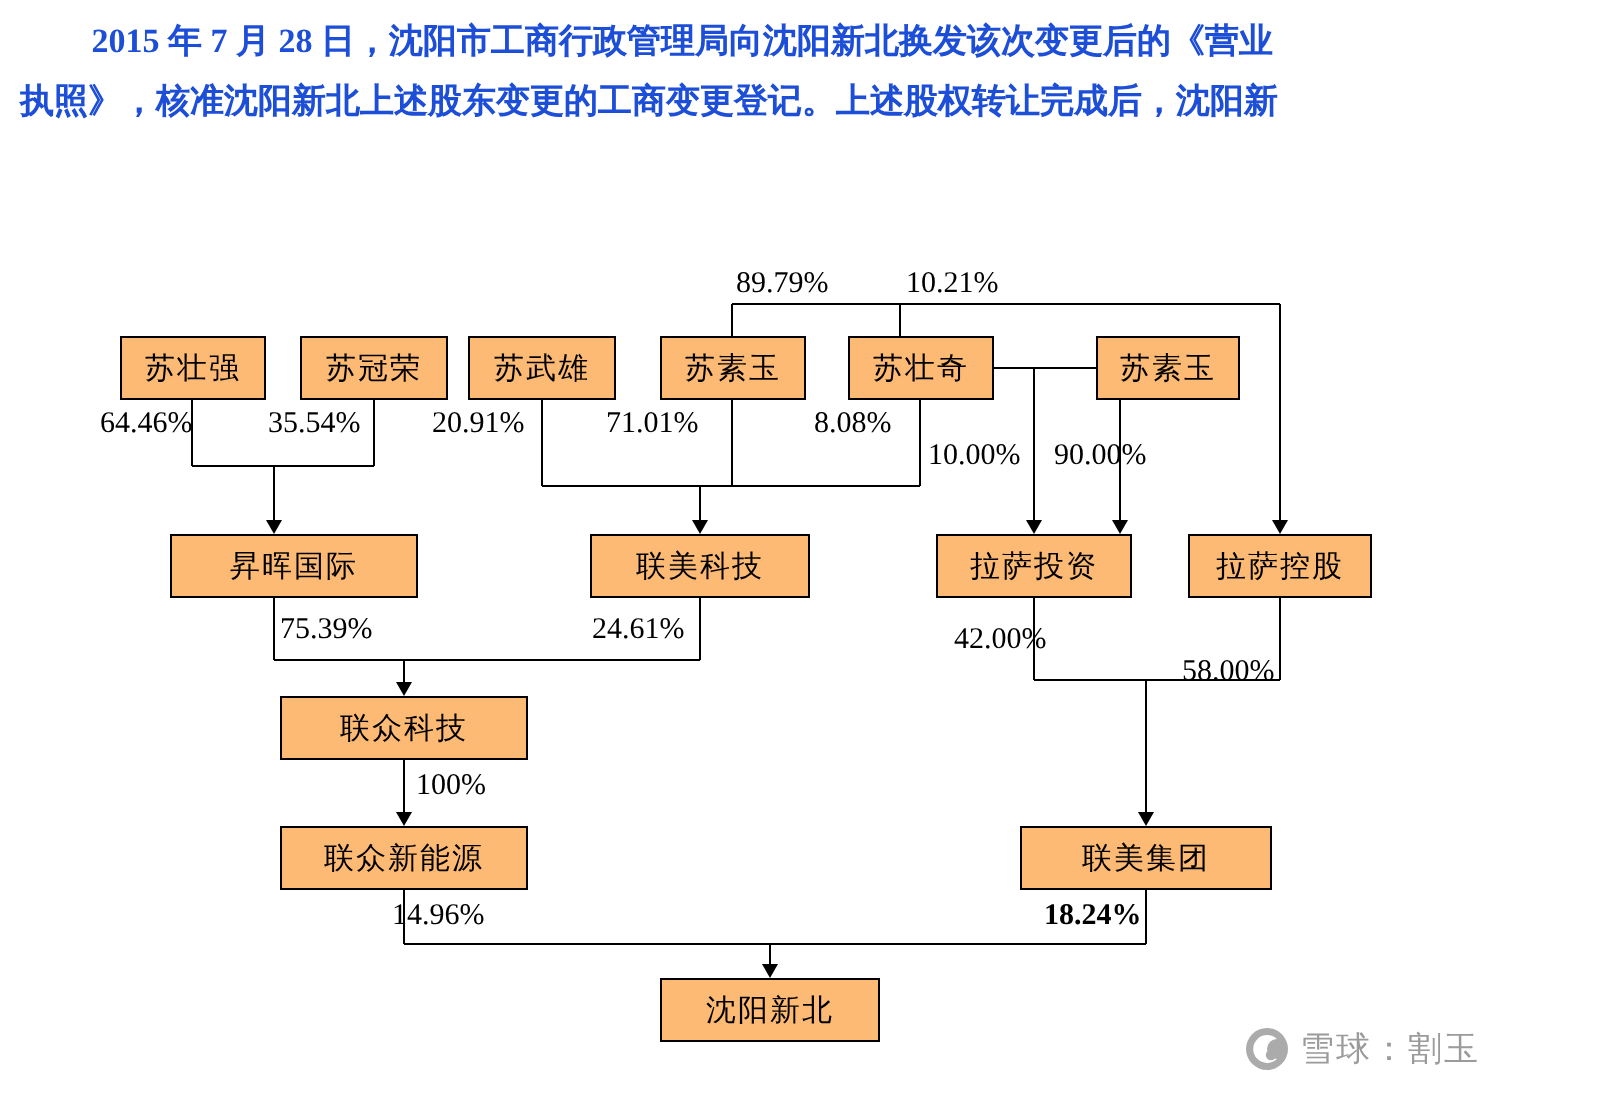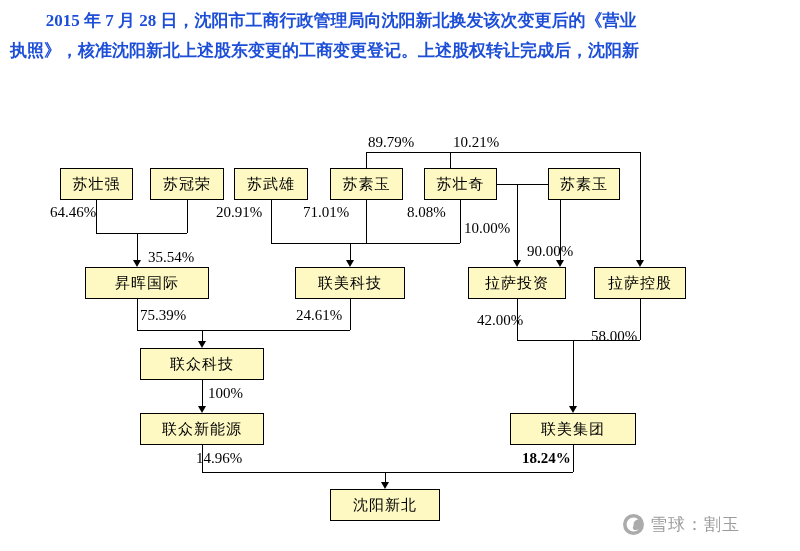--- a/index.html
+++ b/index.html
@@ -16,21 +16,21 @@
   .para .line { white-space:nowrap; }
   .para .line.indent { text-indent:2.1em; }
 
   
   #diagram-lines { position:absolute; left:0; top:0; width:800px; height:551px; }
   #diagram-lines line { stroke:#000; stroke-width:1; shape-rendering:crispEdges; }
   #diagram-lines polygon { fill:#000; }
 
   .node {
     position:absolute; height:32px; box-sizing:border-box;
-    border:1px solid #000; background:#fef9c3;
+    border:1px solid #000; background:#fdba74;
     display:flex; align-items:center; justify-content:center;
     font-size:15px; color:#000; letter-spacing:1px; z-index:2;
   }
   .pct {
     position:absolute; font-size:15px; color:#000; z-index:2; white-space:nowrap;
   }
 
   
   .watermark {
     position:absolute; left:622px; top:512px; height:24px;
@@ -131,27 +131,27 @@
 
 <div class="node" style="left:140px; top:348px; width:124px;">联众科技</div>
 <div class="node" style="left:140px; top:413px; width:124px;">联众新能源</div>
 <div class="node" style="left:510px; top:413px; width:126px;">联美集团</div>
 <div class="node" style="left:330px; top:489px; width:110px;">沈阳新北</div>
 
 <div class="pct" style="left:368px; top:134px;">89.79%</div>
 <div class="pct" style="left:453px; top:134px;">10.21%</div>
 
 <div class="pct" style="left:50px;  top:204px;">64.46%</div>
-<div class="pct" style="left:148px; top:204px;margin-top:45px;">35.54%</div>
+<div class="pct" style="left:134px; top:204px;">35.54%</div>
 <div class="pct" style="left:216px; top:204px;">20.91%</div>
 <div class="pct" style="left:303px; top:204px;">71.01%</div>
 <div class="pct" style="left:407px; top:204px;">8.08%</div>
 
 <div class="pct" style="left:464px; top:220px;">10.00%</div>
-<div class="pct" style="left:527px; top:220px;margin-top:23px;">90.00%</div>
+<div class="pct" style="left:527px; top:220px;">90.00%</div>
 
 <div class="pct" style="left:140px; top:307px;">75.39%</div>
 <div class="pct" style="left:296px; top:307px;">24.61%</div>
 
 <div class="pct" style="left:477px; top:312px;">42.00%</div>
 <div class="pct" style="left:591px; top:328px;">58.00%</div>
 
 <div class="pct" style="left:208px; top:385px;">100%</div>
 
 <div class="pct" style="left:196px; top:450px;">14.96%</div>

